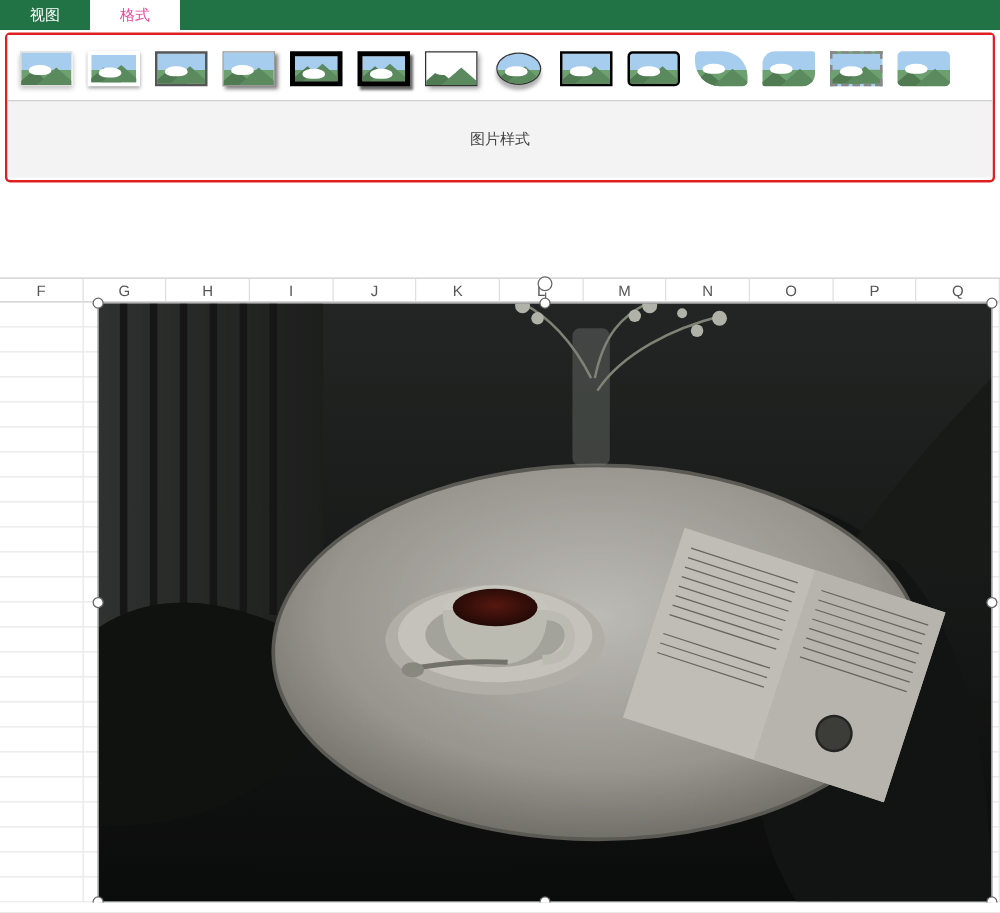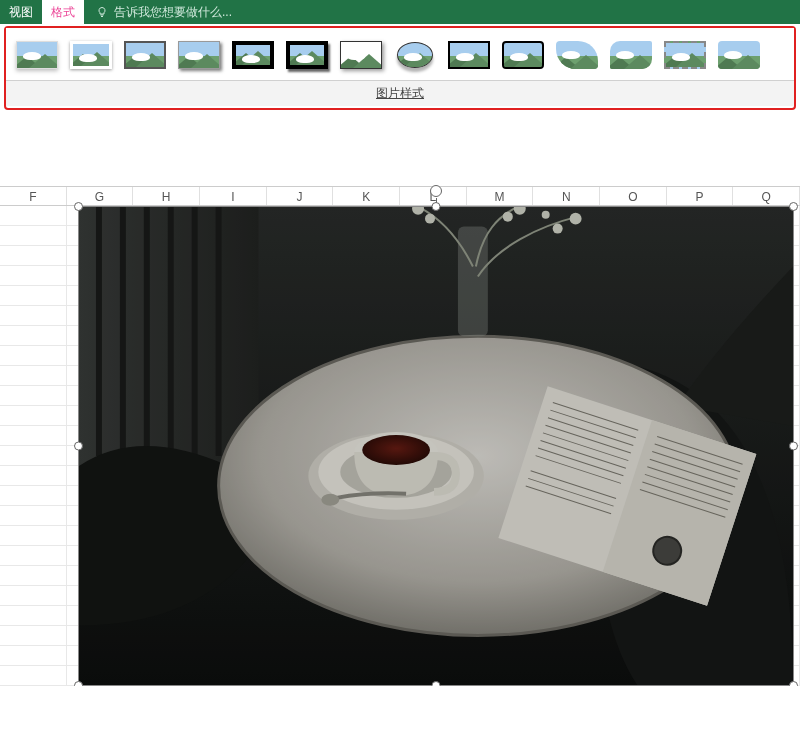--- a/index.html
+++ b/index.html
@@ -1,20 +1,20 @@
 <!DOCTYPE html>
 <html><head>
 <meta charset="utf-8">
 <style>
   * { box-sizing: border-box; margin: 0; padding: 0; }
   body { font-family: "Microsoft YaHei", "Segoe UI", sans-serif; font-size: 12px; background: #fff; width: 800px; }
   
   
   .ribbon-tabs { background: #217346; height: 24px; display: flex; align-items: stretch; color: #fff; }
-  .tab { padding: 4px 9px; font-size: 12px; cursor: pointer; display: flex; align-items: center; }
+  .tab { padding: 4px 24px; font-size: 12px; cursor: pointer; display: flex; align-items: center; }
   .tab.active { background: #fff; color: #ec4899; }
   .tellme { display: flex; align-items: center; gap: 6px; padding: 0 12px; color: #cfe8db; font-size: 12px; }
   .bulb-icon { width: 12px; height: 12px; }
 
   
   .highlight-wrap { border: 2px solid #e02020; margin: 2px 4px 6px 4px; border-radius: 4px; padding-bottom: 2px; }
 
   .gallery-row { display: flex; gap: 8px; padding: 10px 8px 8px 8px; background: #fff; }
   .style-thumb { width: 46px; height: 34px; position: relative; display:flex; align-items:center; justify-content:center; background:#fff;}
   .pic { width: 42px; height: 28px; background: linear-gradient(to bottom, #a7cdee 0%, #a7cdee 55%, #6da06f 55%, #6da06f 100%); position: relative; overflow:hidden;}
@@ -32,21 +32,21 @@
   .st7 .pic{ border:1px solid #333; padding:2px; background:#fff; box-shadow:2px 2px 4px rgba(0,0,0,.4);}
   .st8 { }
   .st8 .pic{ border-radius:50%; width:36px; height:26px; border:1px solid #333; box-shadow:0 4px 3px rgba(0,0,0,.3);}
   .st9 .pic{ border:2px solid #000; padding:2px;}
   .st10 .pic{ border:2px solid #000; border-radius:4px;}
   .st11 .pic{ border-radius:4px 20px 4px 20px;}
   .st12 .pic{ border-radius:10px 2px 10px 2px;}
   .st13 .pic{ border:2px dashed #888;}
   .st14 .pic{ border-radius:4px;}
 
-  .gallery-label-bar { border-top:1px solid #d0d0d0; background:#f3f3f3; text-align:center; padding:4px 0; font-size:12px; color:#444;text-decoration:underline;}
+  .gallery-label-bar { border-top:1px solid #d0d0d0; background:#f3f3f3; text-align:center; padding:22px 0; font-size:12px; color:#444;}
 
   
   .spacer { height: 70px; background:#fff; }
 
   
   .sheet { position:relative; }
   .col-headers { display:flex; height:20px; border-top:1px solid #ccc; border-bottom:1px solid #ccc; background:#fff;}
   .ch { width:74px; text-align:center; font-size:12px; color:#555; border-right:1px solid #e0e0e0; line-height:20px;}
   .grid { position:relative; }
   .rows { }
@@ -65,26 +65,20 @@
   .h-r{ right:-5px; top:50%; transform:translateY(-50%);} 
   .rotate-handle{ position:absolute; left:50%; top:-22px; transform:translateX(-50%); width:12px;height:12px;border:1px solid #666;border-radius:50%;background:#fff;}
   .rotate-handle::after{content:"";position:absolute;left:50%;top:12px;width:1px;height:8px;background:#666;}
 </style>
 </head>
 <body>
 
 <div class="ribbon-tabs">
   <div class="tab">视图</div>
   <div class="tab active">格式</div>
-  <div class="tellme">
-    <svg class="bulb-icon" viewBox="0 0 24 24" fill="none" stroke="#cfe8db" stroke-width="2">
-        <path d="M9 18h6M10 21h4M12 3a6 6 0 00-4 10.5V16h8v-2.5A6 6 0 0012 3z"></path>
-      </svg>
-    <span>告诉我您想要做什么...</span>
-  </div>
 </div>
 
 <div class="highlight-wrap">
   <div class="gallery-row">
     <div class="style-thumb st1">
         <div class="pic">
           <div class="mount"></div>
         </div>
       </div>
     <div class="style-thumb st2">

